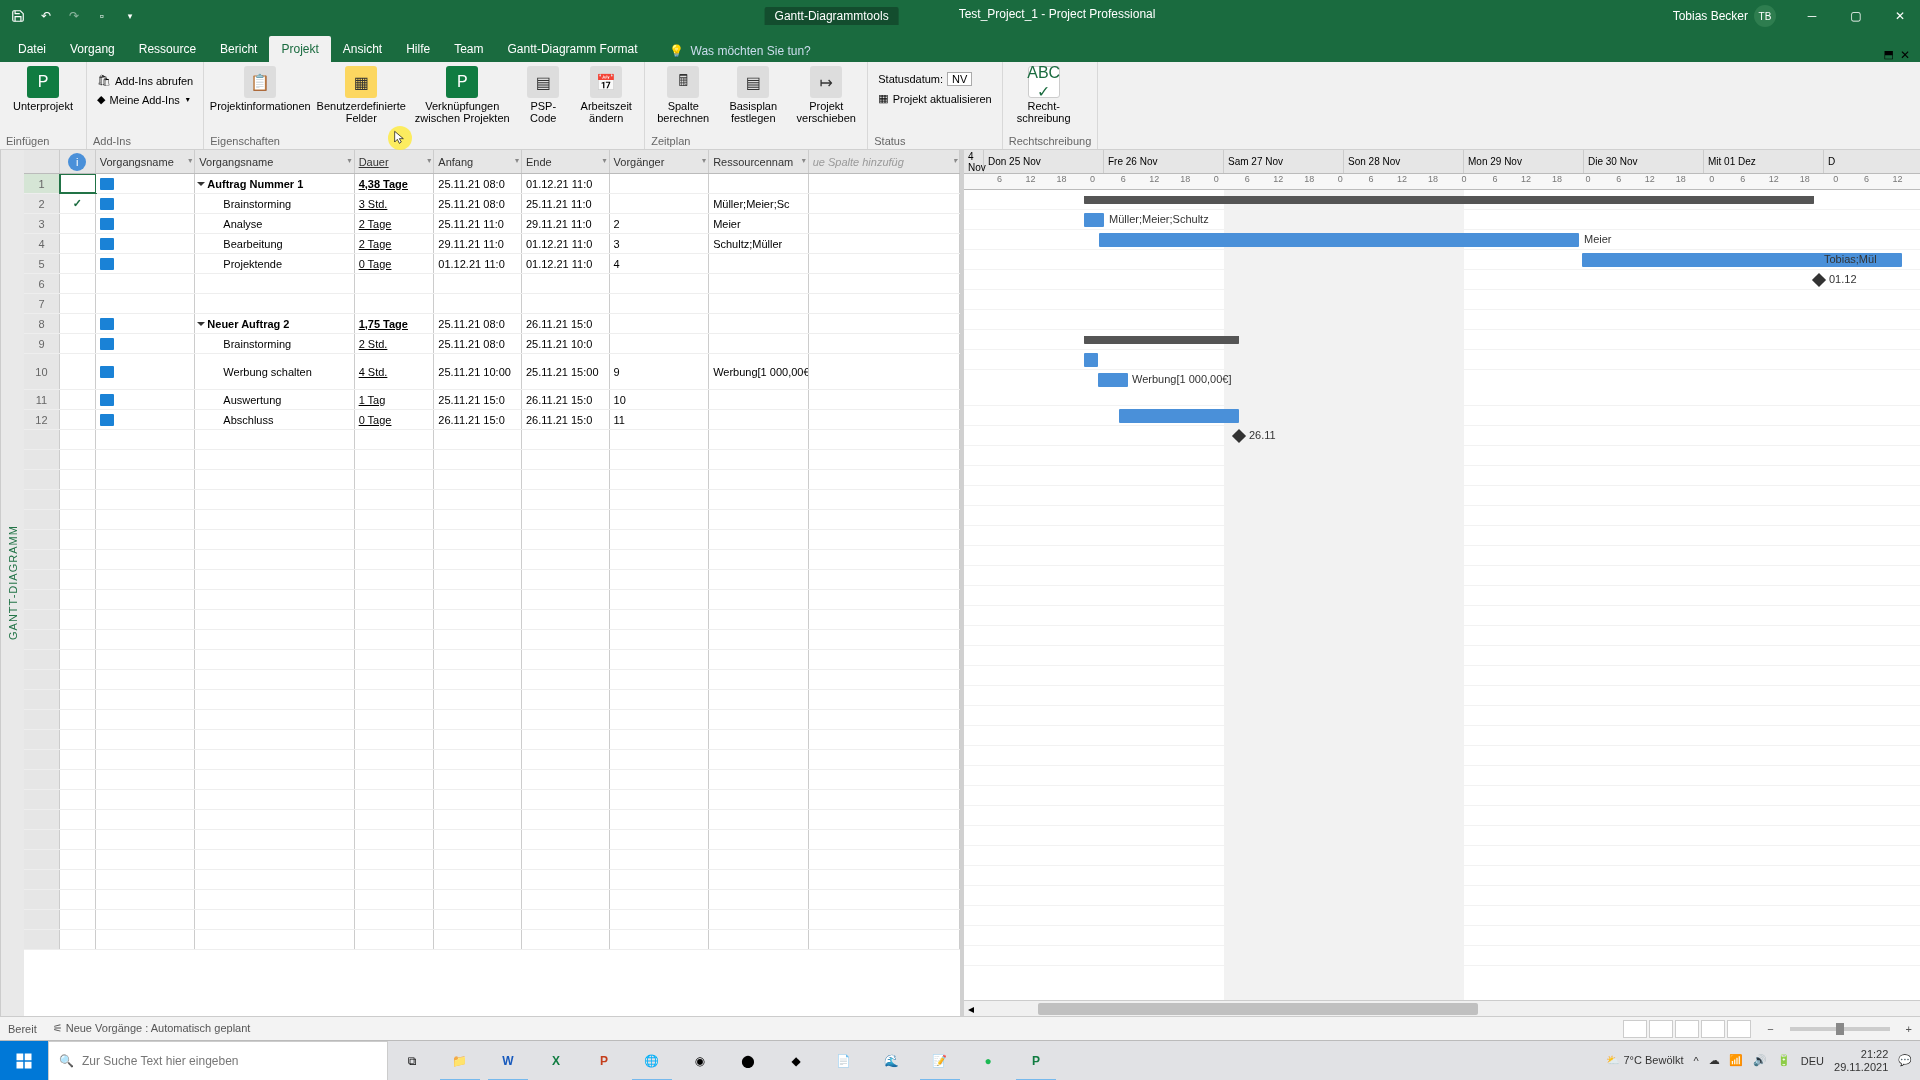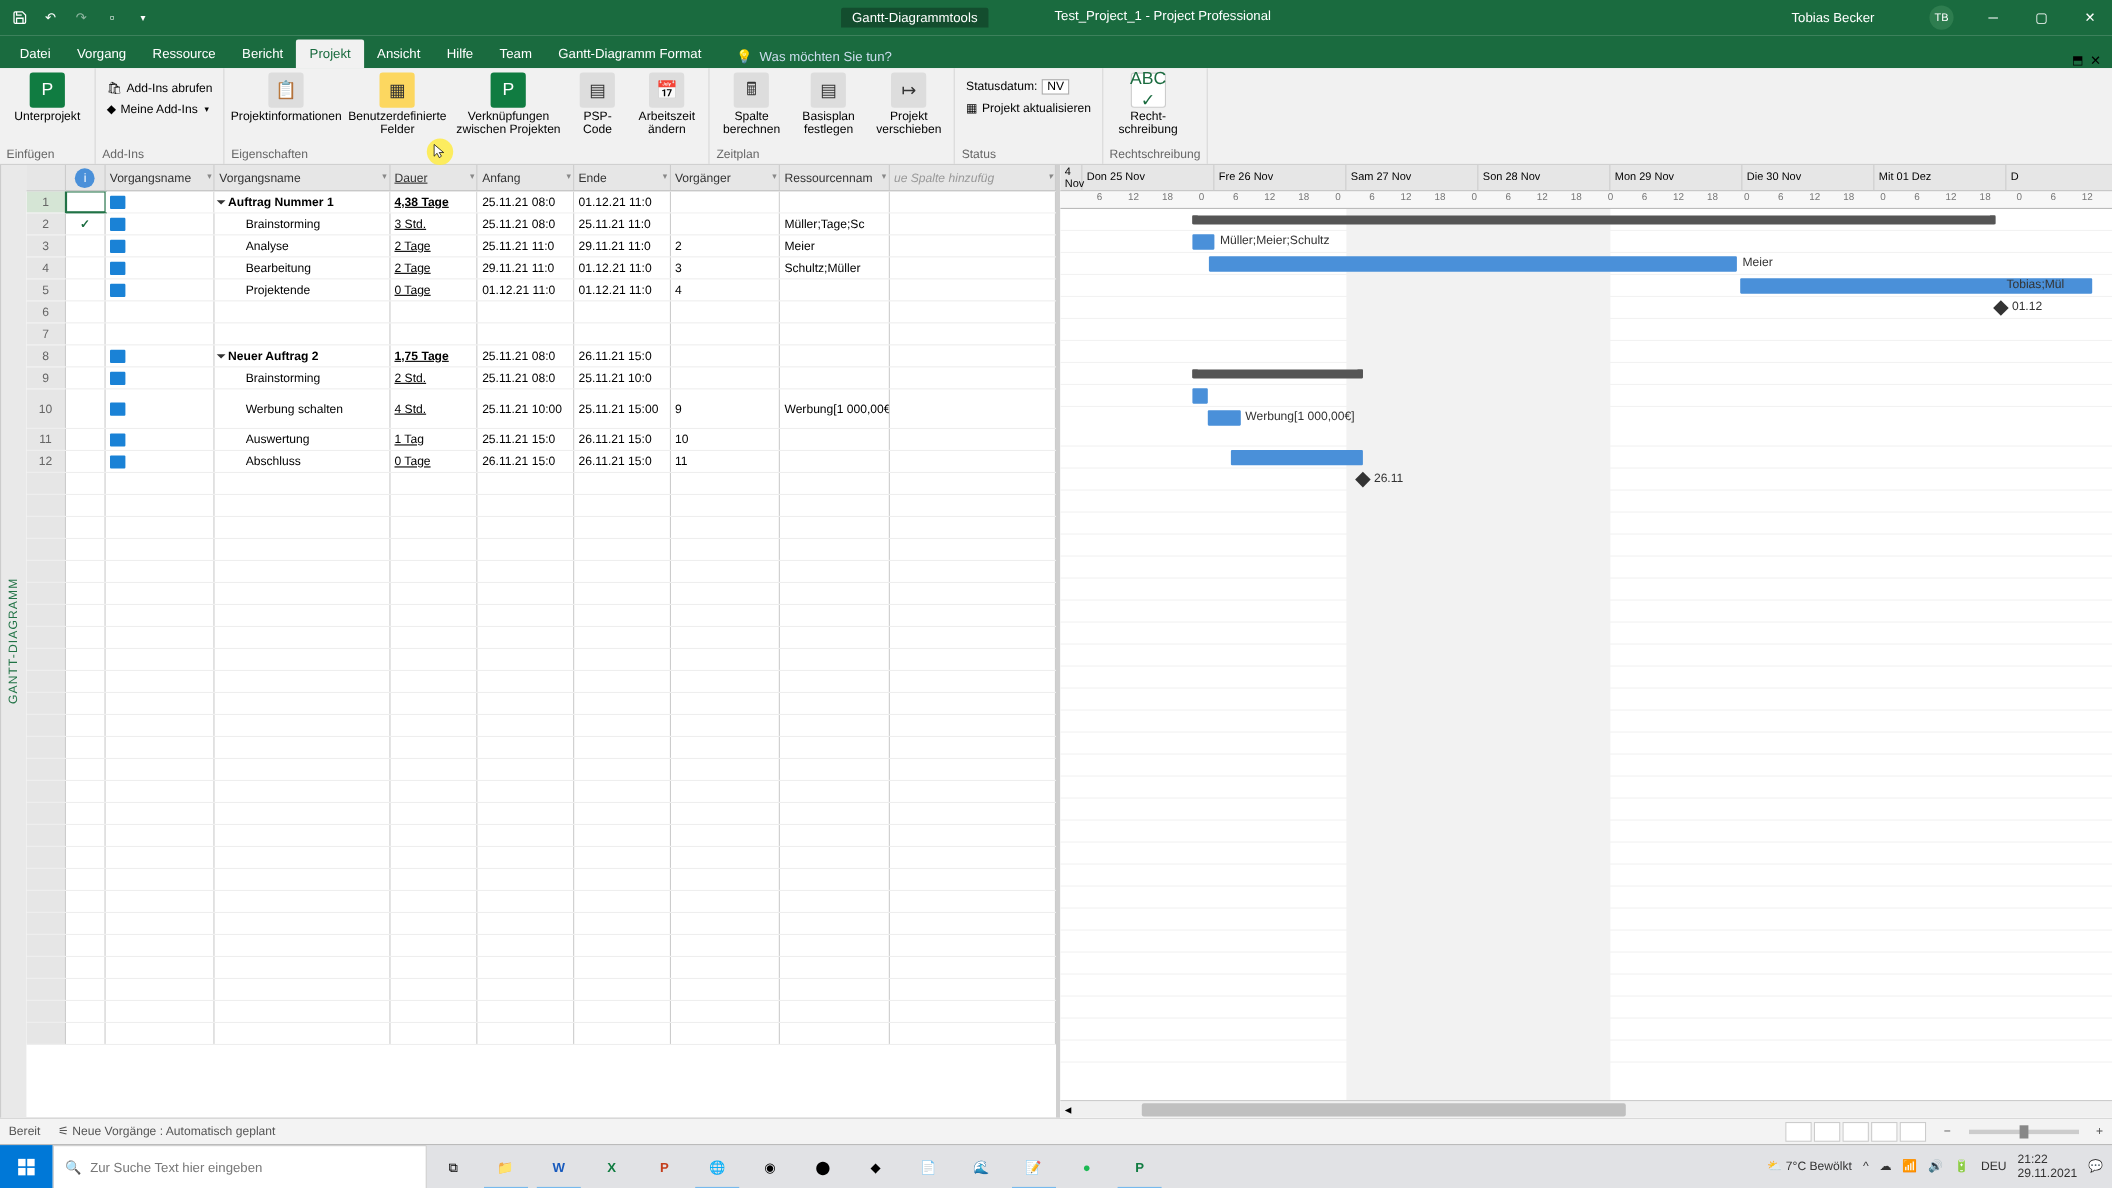--- a/index.html
+++ b/index.html
@@ -6,21 +6,21 @@
 body { width: 1920px; height: 1080px; background: #fff; overflow: hidden; font-size: 12px; }
 
 
 .titlebar { height: 32px; background: #1a6b3f; color: #fff; display: flex; align-items: center; position: relative; }
 .titlebar .qa { display: flex; align-items: center; padding: 0 8px; gap: 8px; }
 .titlebar .qa-btn { width: 20px; height: 20px; display: flex; align-items: center; justify-content: center; color: #fff; cursor: pointer; }
 .titlebar .ctx { position: absolute; left: 50%; transform: translateX(-50%); display: flex; gap: 60px; }
 .titlebar .ctx .ctx-tools { background: #134d2e; padding: 2px 10px; border-radius: 2px 2px 0 0; }
 .titlebar .win-ctrls { margin-left: auto; display: flex; align-items: center; gap: 4px; }
 .titlebar .user { display: flex; align-items: center; gap: 6px; margin-right: 12px; }
-.titlebar .avatar { width: 22px; height: 22px; border-radius: 50%; background: #2e7d4f; display: flex; align-items: center; justify-content: center; font-size: 10px; margin-left: 44px; }
+.titlebar .avatar { width: 22px; height: 22px; border-radius: 50%; background: #2e7d4f; display: flex; align-items: center; justify-content: center; font-size: 10px; }
 .titlebar .win-btn { width: 40px; height: 32px; display: flex; align-items: center; justify-content: center; cursor: pointer; }
 
 
 .tabs { height: 30px; background: #1a6b3f; display: flex; align-items: flex-end; padding: 0 6px; }
 .tab { padding: 6px 12px; color: #fff; cursor: pointer; font-size: 12px; }
 .tab.active { background: #f1f1f1; color: #1a6b3f; border-radius: 2px 2px 0 0; }
 .tabs .tell-me { margin-left: 12px; display: flex; align-items: center; gap: 6px; color: #cde; padding: 4px 8px; }
 .tabs .lamp { color: #fff; }
 .tabs .right-icons { margin-left: auto; display: flex; gap: 6px; padding-right: 4px; }
 
@@ -95,21 +95,21 @@
 .zoom-slider .zthumb { position: absolute; width: 8px; height: 12px; background: #888; top: -4px; left: 46px; }
 
 
 .taskbar { height: 40px; background: #e1e2e5; border-top: 1px solid #bbb; display: flex; align-items: center; }
 .taskbar .start { width: 48px; height: 40px; background: #0078d7; display: flex; align-items: center; justify-content: center; color: #fff; }
 .taskbar .search { flex: 0 0 340px; height: 40px; background: #fff; display: flex; align-items: center; padding: 0 10px; gap: 8px; color: #777; border: 1px solid #ccc; }
 .taskbar .apps { display: flex; height: 40px; }
 .taskbar .app { width: 48px; display: flex; align-items: center; justify-content: center; cursor: pointer; position: relative; }
 .taskbar .app.active::after { content: ''; position: absolute; bottom: 0; left: 4px; right: 4px; height: 2px; background: #76b9ed; }
 .taskbar .tray { margin-left: auto; display: flex; align-items: center; gap: 10px; padding: 0 8px; font-size: 11px; color: #333; }
-.taskbar .clock { text-align: left; line-height: 1.1; }
+.taskbar .clock { text-align: right; line-height: 1.1; }
 
 svg { display: block; }
 </style>
 </head>
 <body>
 
 <div class="titlebar">
   <div class="qa">
     <span class="qa-btn">
         <svg width="14" height="14" viewBox="0 0 24 24" fill="none" stroke="#fff" stroke-width="2">
@@ -320,21 +320,21 @@
             <span class="check">✓</span>
           </div>
           <div class="td col-mode">
             <span class="mode-icon"></span>
           </div>
           <div class="td col-name "><span class="indent"></span>Brainstorming</div>
           <div class="td col-dur ">3 Std.</div>
           <div class="td col-start">25.11.21 08:0</div>
           <div class="td col-end">25.11.21 11:0</div>
           <div class="td col-pred"></div>
-          <div class="td col-res">Müller;Tage;Sc</div>
+          <div class="td col-res">Müller;Meier;Sc</div>
           <div class="td col-add"></div>
         </div>
         <div class="trow">
           <div class="td col-rownum">3</div>
           <div class="td col-info "></div>
           <div class="td col-mode">
             <span class="mode-icon"></span>
           </div>
           <div class="td col-name "><span class="indent"></span>Analyse</div>
           <div class="td col-dur ">2 Tage</div>

